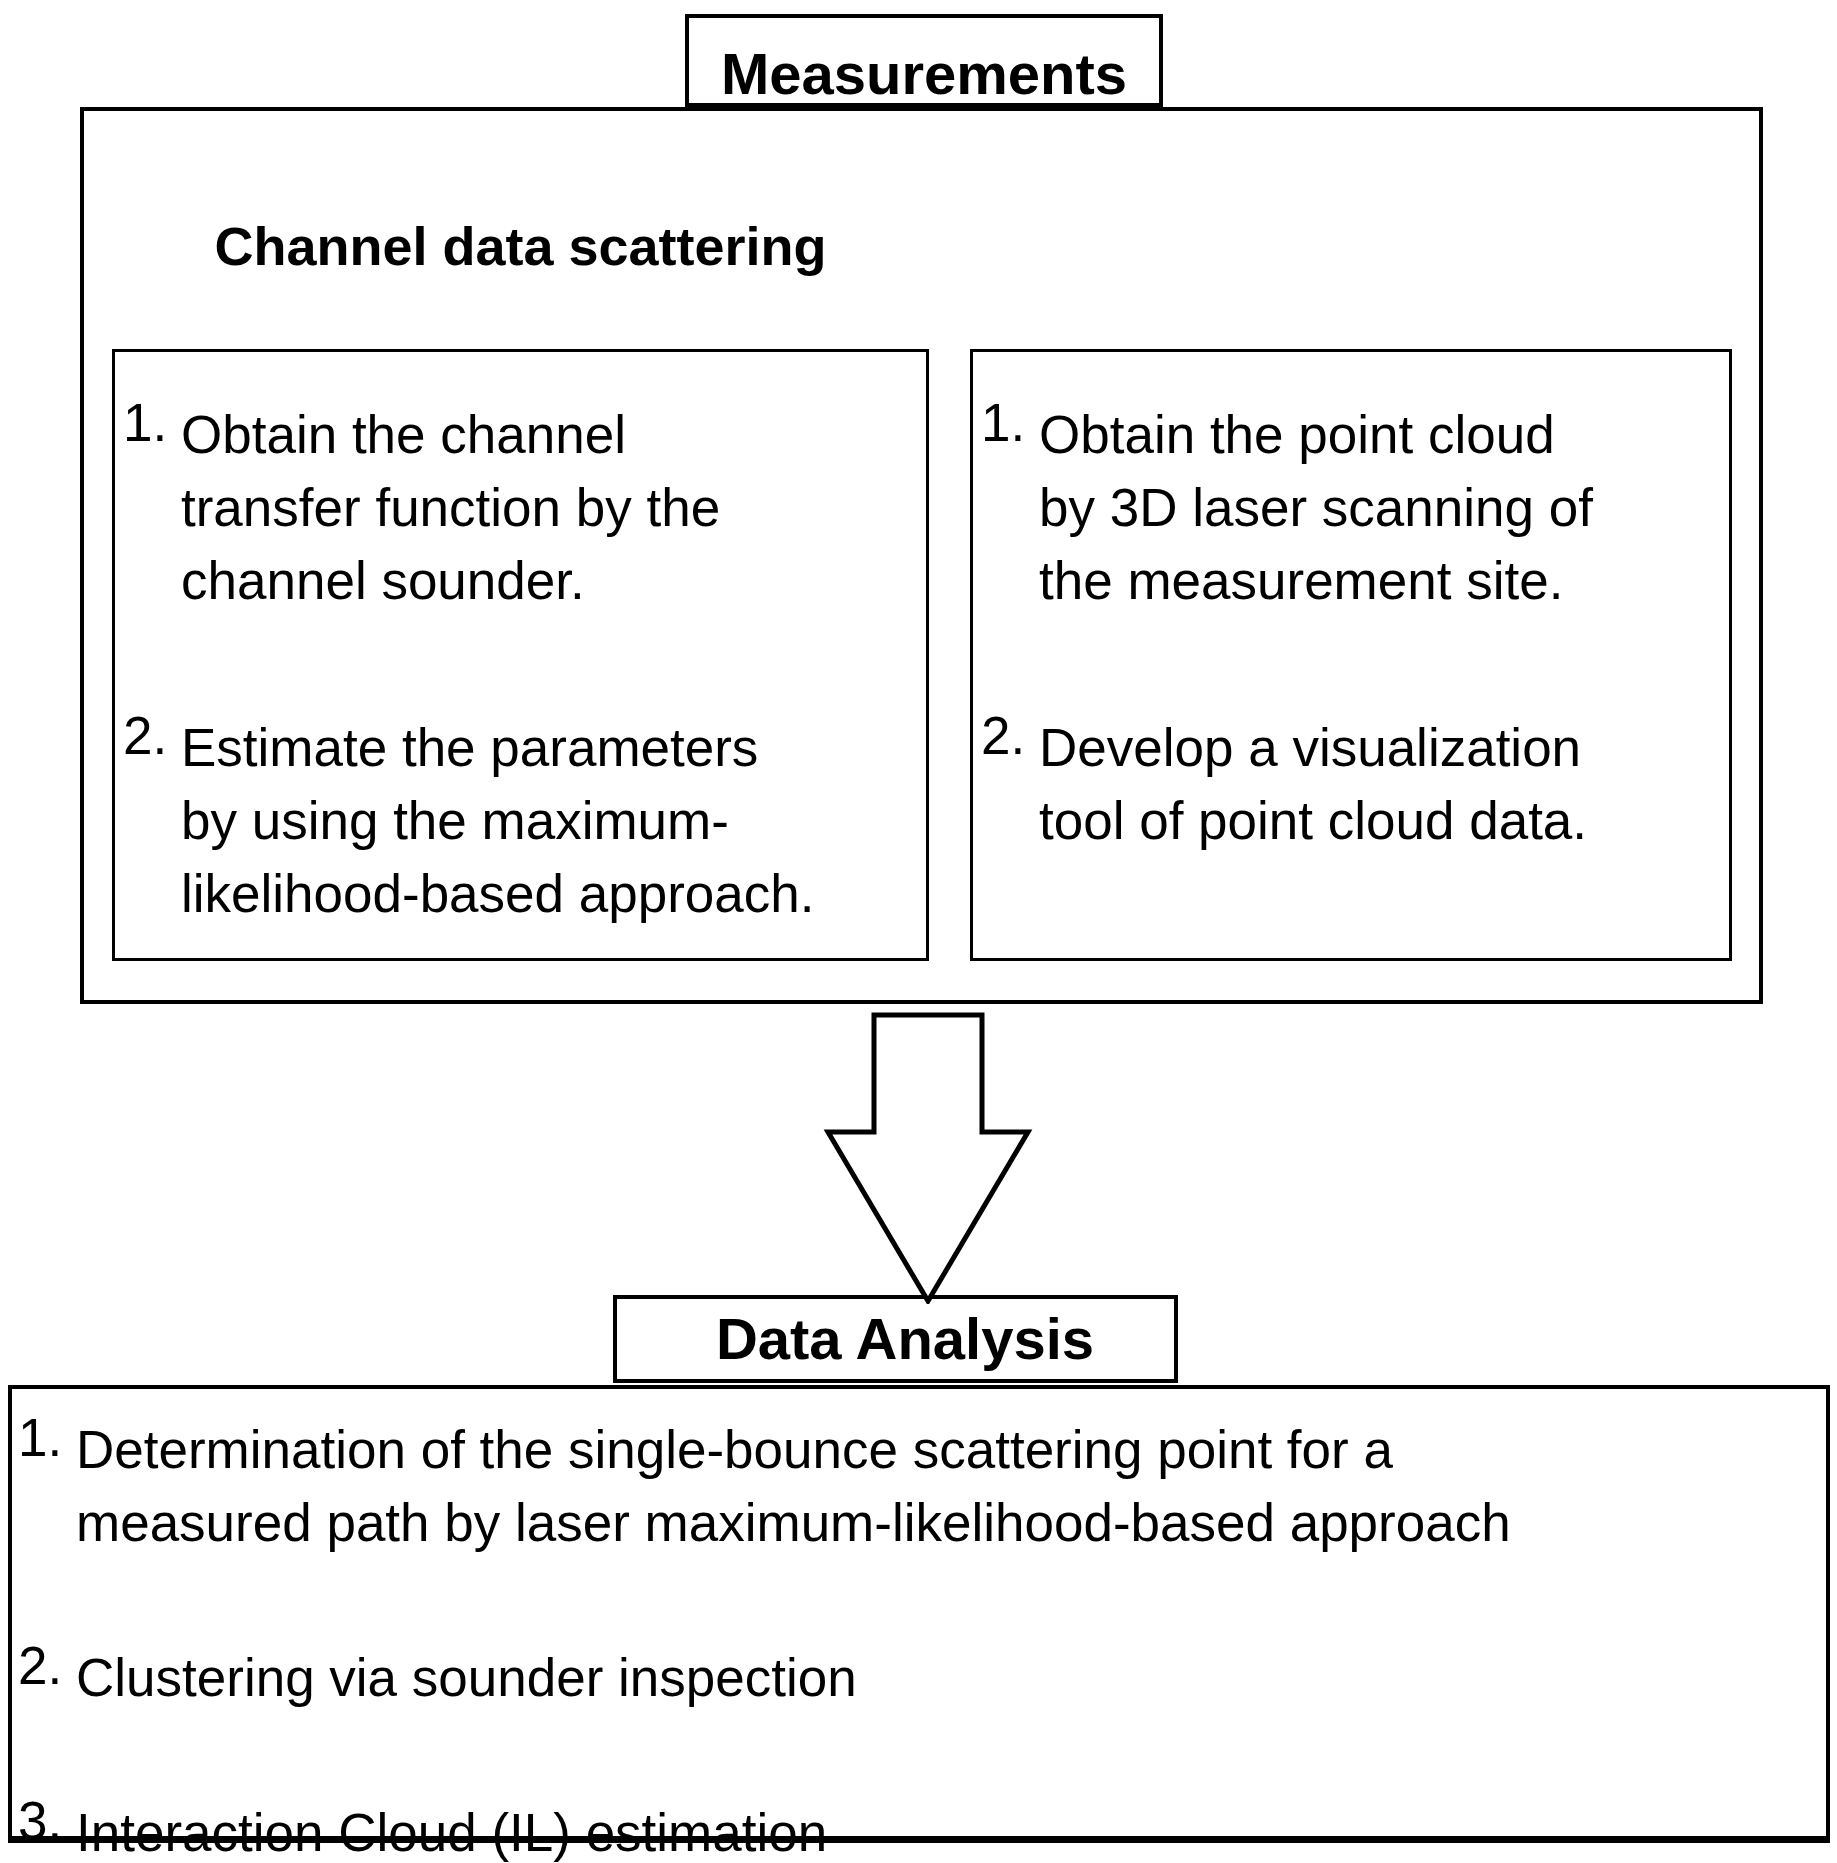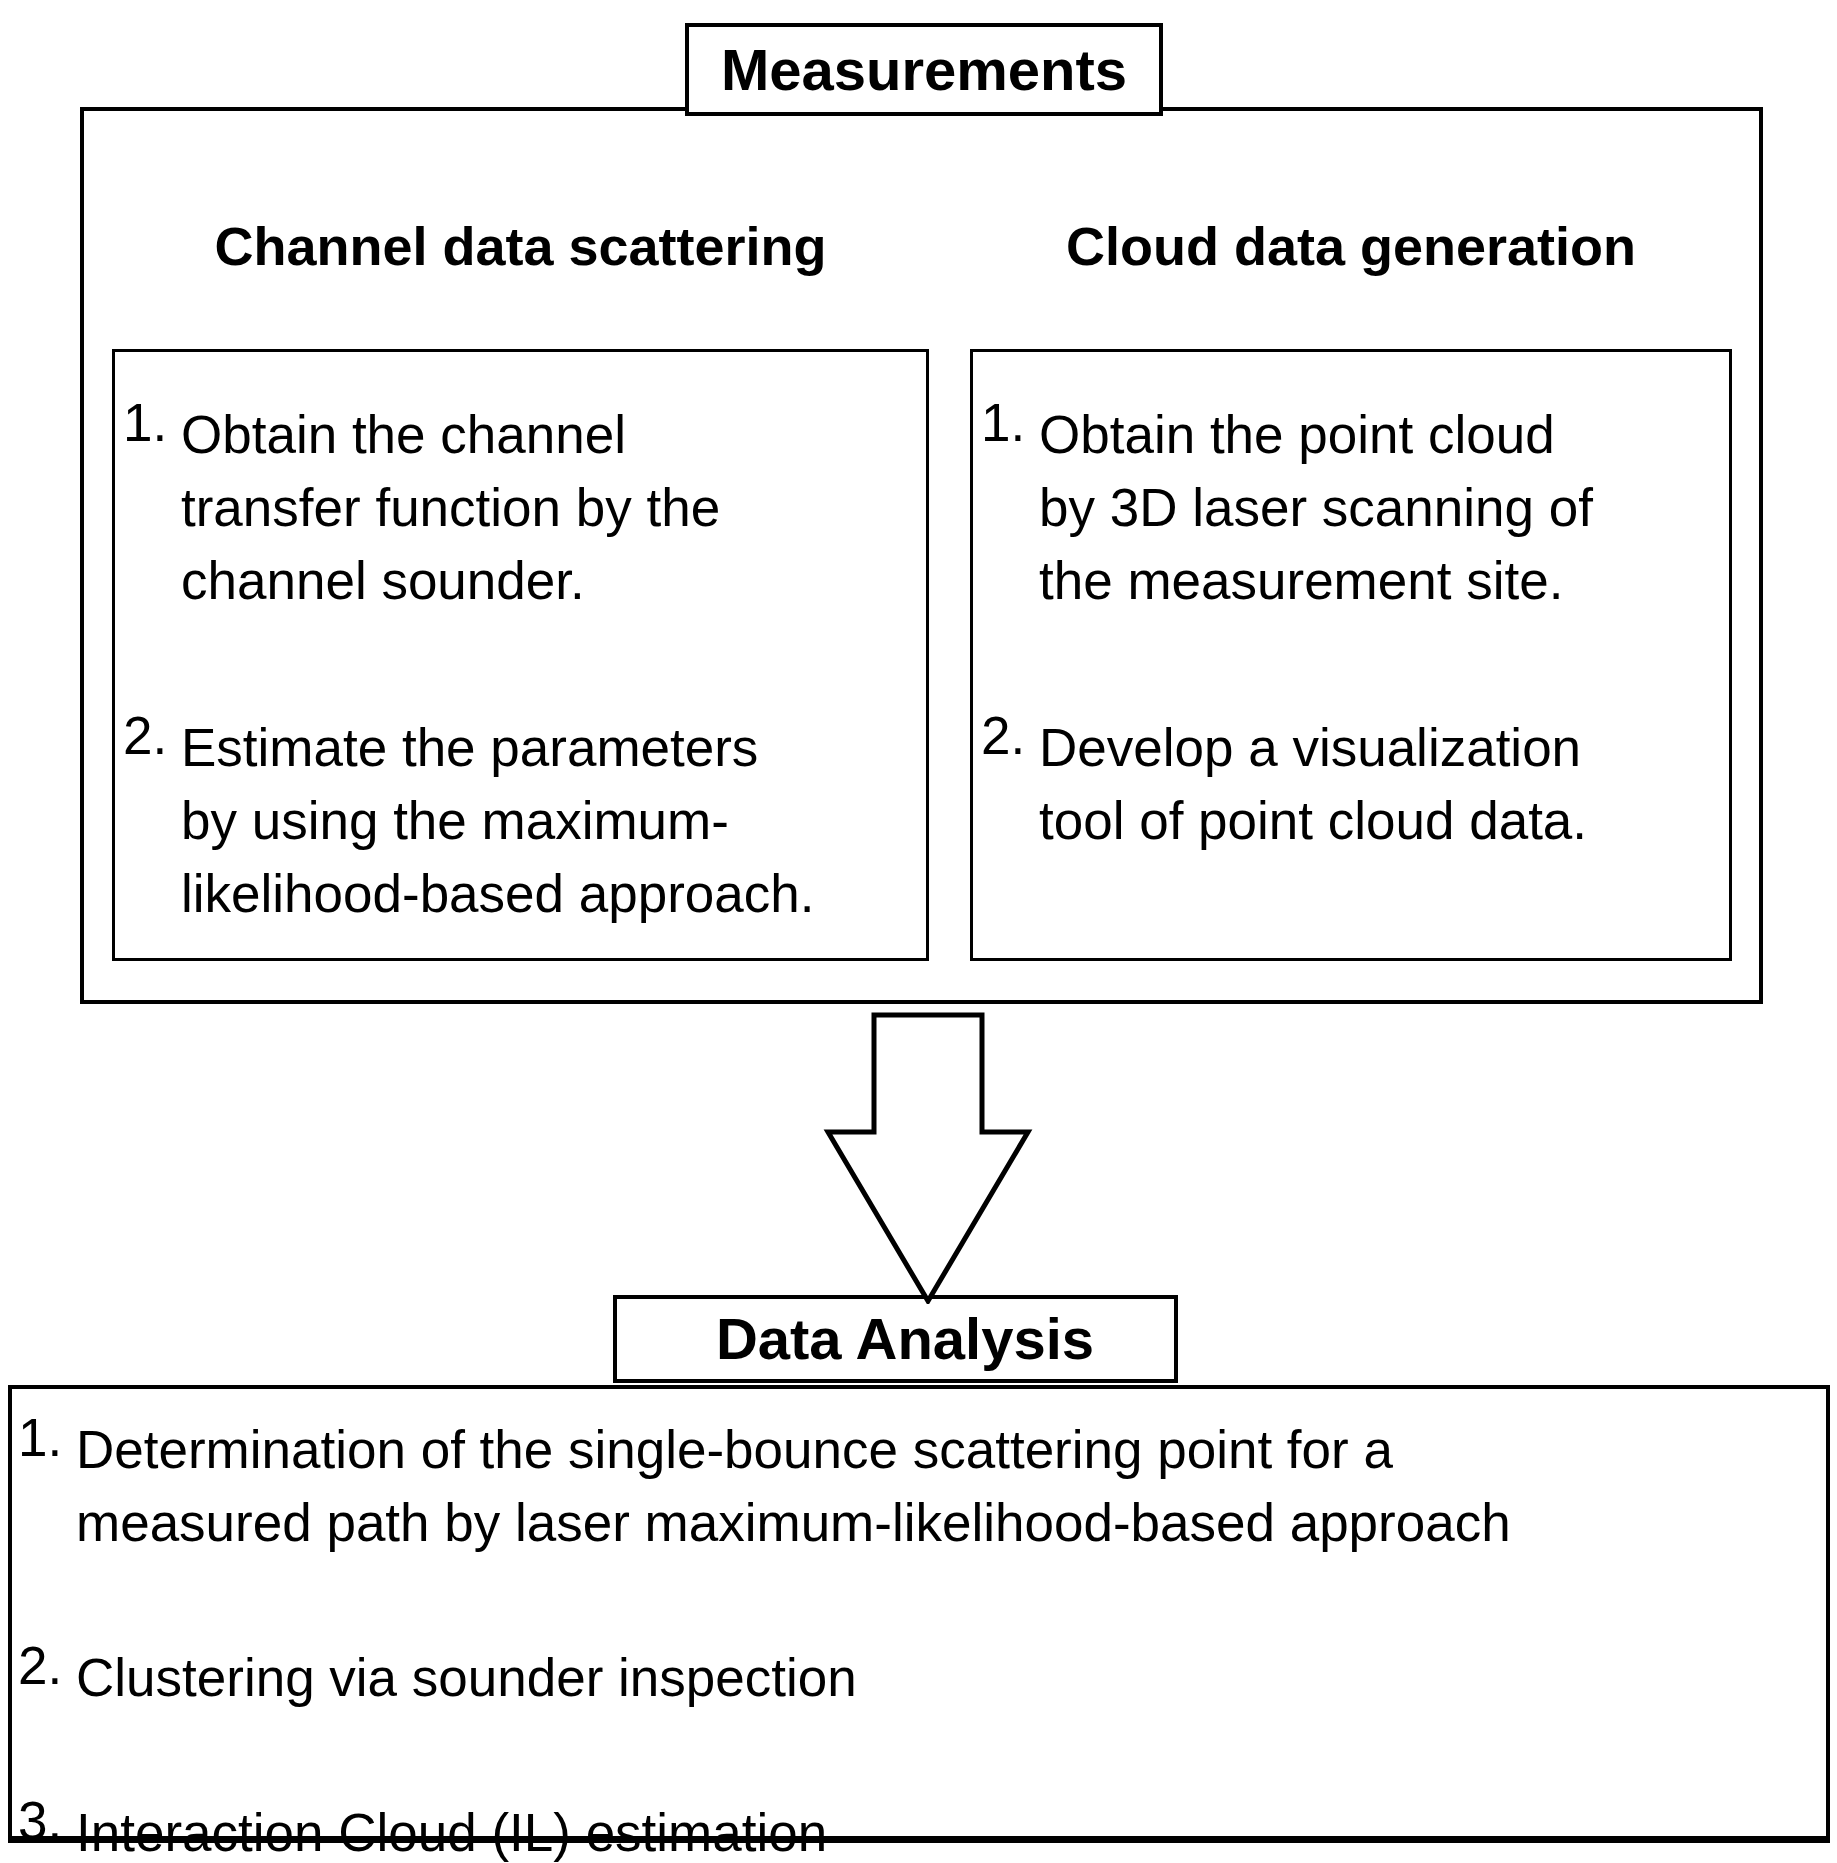--- a/index.html
+++ b/index.html
@@ -26,23 +26,24 @@
     display: flex;
     align-items: center;
     justify-content: center;
     font-weight: bold;
     font-size: 58px;
     line-height: 1;
     z-index: 2;
   }
   #measurements-box {
     left: 685px;
-    top: 23px;
+    top: 14px;
     width: 478px;
     height: 93px;
+    align-items: flex-end;
   }
   #outer-box {
     left: 80px;
     top: 107px;
     width: 1683px;
     height: 897px;
     z-index: 1;
   }
   .col-heading {
     position: absolute;
@@ -117,23 +118,20 @@
 
   <div class="box title-box" id="measurements-box">
     <span>Measurements</span>
   </div>
 
   <div class="box" id="outer-box">
 
     <div class="col-heading" id="heading-channel">
       <span>Channel data scattering</span>
     </div>
-    <div class="col-heading" id="heading-cloud">
-      <span>Cloud data generation</span>
-    </div>
 
     <div class="steps-box" id="channel-steps-box">
       <div class="list-item">
         <span class="num">1.</span>
         <span class="txt">Obtain the channel
 transfer function by the
 channel sounder.</span>
       </div>
       <div class="list-item">
         <span class="num">2.</span>

